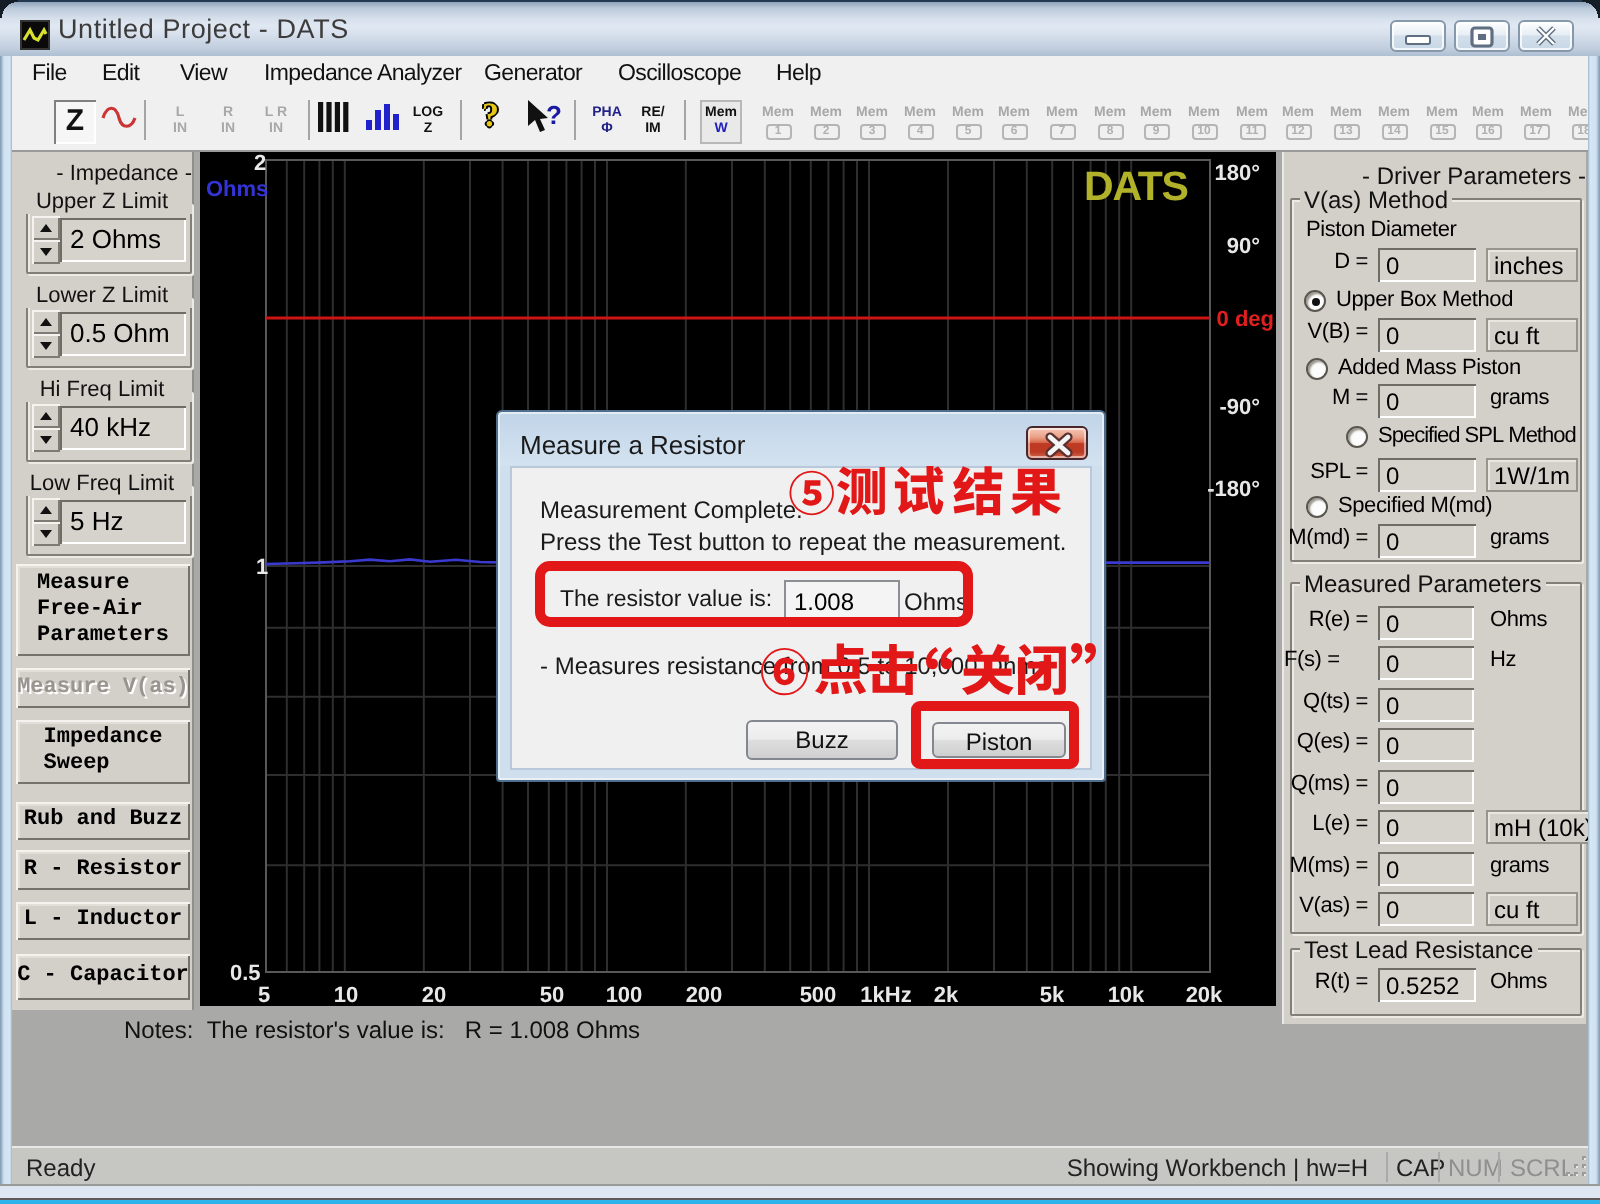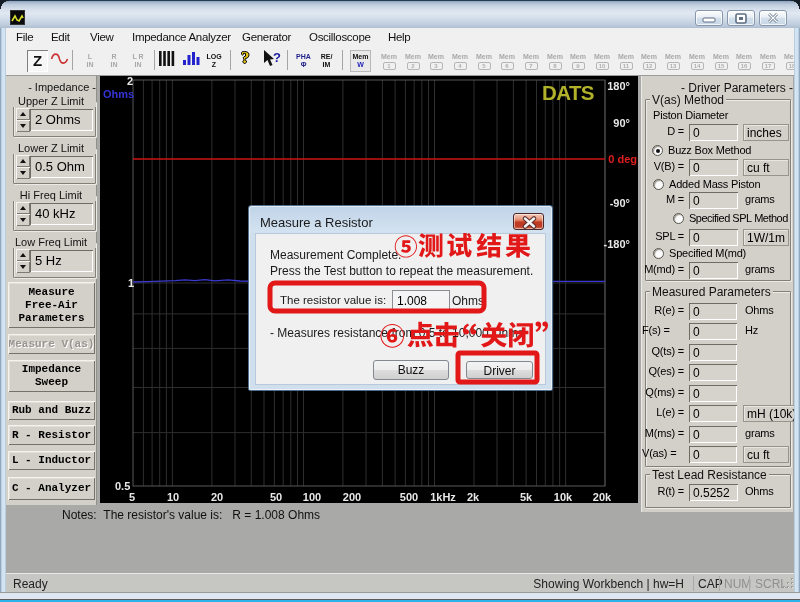--- a/index.html
+++ b/index.html
@@ -21,21 +21,21 @@
 .ptitle {position:absolute;left:0;right:0;text-align:right;font-size:11px;color:#111}
 .gbx {position:absolute;border:1px solid #827f78;box-shadow:inset 1px 1px 0 #eceae5,1px 1px 0 #eceae5;border-radius:1px}
 .glab {position:absolute;font-size:11px;color:#111;background:#d3d0c9;padding:0 2px;text-align:center}
 #rpanel .glab {text-align:left}
 .spin {position:absolute;width:14px;height:24px}
 .sb {width:14px;height:12px;background:#d3d0c9;box-shadow:inset 1px 1px 0 #f5f3ef,inset -1px -1px 0 #7e7b74;position:relative}
 .ua,.da {position:absolute;left:4px;width:0;height:0;border-left:3px solid transparent;border-right:3px solid transparent}
 .ua {top:4px;border-bottom:4px solid #111}
 .da {top:4px;border-top:4px solid #111}
 .lfield {position:absolute;width:63px;height:22px;background:#d6d3cc;box-shadow:inset 1px 1px 0 #6f6c66,inset -1px -1px 0 #fff;font-size:13px;color:#000;padding:3px 0 0 5px}
-.mbtn {position:absolute;background:#d3d0c9;box-shadow:inset 1px 1px 0 #f5f3ef,inset -1px -1px 0 #75726c,inset 2px 2px 0 #e2dfd9;font:bold 11px "Liberation Mono",monospace;text-align:center;color:#000;display:flex;align-items:center;justify-content:center;line-height:13px}
+.mbtn {position:absolute;background:#d3d0c9;box-shadow:inset 1px 1px 0 #f5f3ef,inset -1px -1px 0 #75726c,inset 2px 2px 0 #e2dfd9;font:bold 11px "Liberation Mono",monospace;color:#000;display:flex;align-items:center;justify-content:center;line-height:13px}
 .mbtn.dis {color:#989590;text-shadow:1px 1px 0 #fff}
 .rlab {position:absolute;font-size:11px;letter-spacing:-0.2px;color:#000;white-space:nowrap}
 .rfield {position:absolute;height:17px;background:#d6d3cc;box-shadow:inset 1px 1px 0 #6f6c66,inset -1px -1px 0 #fff;font-size:12px;padding:2px 0 0 4px}
 .ubox {position:absolute;min-width:46px;height:17px;background:#d3d0c9;box-shadow:inset 0 0 0 1px #97948d,inset 2px 2px 0 #e8e6e1;font-size:12px;padding:2px 0 0 4px;white-space:nowrap}
 .radio {position:absolute;width:11px;height:11px;border-radius:50%;background:#fcfcfc;border:1px solid #58554e;box-shadow:inset 1px 1px 1px #9a978f}
 .rdot {position:absolute;left:2.5px;top:2.5px;width:4px;height:4px;border-radius:50%;background:#111}
 #notes {position:absolute;left:62px;top:508px;font-size:12px;color:#111}
 #statusbar {position:absolute;left:6px;top:573px;width:788px;height:19px;background:#c6c6c3;border-top:1px solid #e8e8e6;font-size:12px;color:#222}
 #bborder {position:absolute;left:0;top:592px;width:800px;height:10px;background:linear-gradient(180deg,#9a9a98 0,#9a9a98 1px,#dce6f1 1px,#dfe8f3 7px,#5f5a58 7px,#5f5a58 8px,#2fb6ec 8px,#29b0e8 10px)}
 .tc {position:absolute;top:0;width:9px;height:9px;z-index:5}
@@ -48,20 +48,21 @@
 #dfield {position:absolute;left:136px;top:56px;width:58px;height:20px;background:#f4f4f4;border:1px solid #8b8f94;font-size:12px;padding:3px 0 0 4px}
 .w7btn {position:absolute;border:1px solid #828790;border-radius:3px;background:linear-gradient(180deg,#f3f3f3 0,#ececec 48%,#dedede 50%,#cfcfcf 100%);font-size:12px;color:#111;text-align:center;line-height:18px}
 #annot {position:absolute;left:0;top:0;pointer-events:none}
 </style></head><body>
 <div class="tc" style="left:0;background:radial-gradient(circle at 9px 9px, rgba(20,28,38,0) 8px, #141c26 8px)"></div>
 <div class="tc" style="right:0;background:radial-gradient(circle at 0px 9px, rgba(20,28,38,0) 8px, #141c26 8px)"></div>
 <div id="titlebar">
 <div id="ticon"><svg width="13" height="13">
         <polyline points="1,9 4,4 6,8 8,9 11,4 12,6" fill="none" stroke="#d8e030" stroke-width="1.6"></polyline>
       </svg></div>
+<div id="ttext">Untitled Project - DATS</div>
 <div class="wbtn" style="left:695px"><svg width="26" height="14">
         <rect x="7" y="7" width="12" height="4" rx="1" fill="#fff" stroke="#5f6e80"></rect>
       </svg></div>
 <div class="wbtn" style="left:727px"><svg width="26" height="14">
         <rect x="8" y="3" width="10" height="9" rx="1.5" fill="#fff" stroke="#5f6e80" stroke-width="1.6"></rect>
         <rect x="11" y="6" width="4" height="3" fill="#5f6e80"></rect>
       </svg></div>
 <div class="wbtn" style="left:759px"><svg width="26" height="14">
         <path d="M9 3 L17 11 M17 3 L9 11" stroke="#5f6e80" stroke-width="2.6"></path>
         <path d="M9 3 L17 11 M17 3 L9 11" stroke="#fff" stroke-width="1.2"></path>
@@ -257,35 +258,35 @@
     <div class="mbtn" style="left:2px;top:325px;width:87px;height:19px">
       <span>Rub and Buzz</span>
     </div>
     <div class="mbtn" style="left:2px;top:349px;width:87px;height:20px">
       <span>R - Resistor</span>
     </div>
     <div class="mbtn" style="left:2px;top:375px;width:87px;height:19px">
       <span>L - Inductor</span>
     </div>
     <div class="mbtn" style="left:2px;top:401px;width:87px;height:23px">
-      <span>C - Analyzer</span>
+      <span>C - Capacitor</span>
     </div>
   </div>
 <div id="rpanel">
     <div class="ptitle" style="top:5px;font-size:12px">- Driver Parameters -</div>
     <div class="gbx" style="left:3px;top:23px;width:146px;height:182px"></div>
     <div class="glab" style="left:8px;top:17px;font-size:12px">V(as) Method</div>
     <div class="rlab" style="left:11px;top:33px">Piston Diameter</div>
     <div class="rlab" style="right:109px;top:49px;left:0;text-align:right">D = </div>
     <div class="rfield" style="left:47px;top:48px;width:49px">0</div>
     <div class="ubox" style="left:101px;top:48px">inches</div>
     <div class="radio" style="left:10px;top:69px">
       <span class="rdot"></span>
     </div>
-    <div class="rlab" style="left:26px;top:68px">Buzz Box Method</div>
+    <div class="rlab" style="left:26px;top:68px">Upper Box Method</div>
     <div class="rlab" style="right:109px;top:84px;left:0;text-align:right">V(B) = </div>
     <div class="rfield" style="left:47px;top:83px;width:49px">0</div>
     <div class="ubox" style="left:101px;top:83px">cu ft</div>
     <div class="radio" style="left:11px;top:103px"></div>
     <div class="rlab" style="left:27px;top:102px">Added Mass Piston</div>
     <div class="rlab" style="right:109px;top:117px;left:0;text-align:right">M = </div>
     <div class="rfield" style="left:47px;top:116px;width:49px">0</div>
     <div class="rlab" style="left:103px;top:117px">grams</div>
     <div class="radio" style="left:31px;top:137px"></div>
     <div class="rlab" style="letter-spacing:-0.5px;left:47px;top:136px">Specified&nbsp;SPL&nbsp;Method</div>
@@ -310,21 +311,21 @@
     <div class="rlab" style="right:109px;top:289px;left:0;text-align:right">Q(es) = </div>
     <div class="rfield" style="left:47px;top:288px;width:48px">0</div>
     <div class="rlab" style="right:109px;top:309.5px;left:0;text-align:right">Q(ms) = </div>
     <div class="rfield" style="left:47px;top:308.5px;width:48px">0</div>
     <div class="rlab" style="right:109px;top:330px;left:0;text-align:right">L(e) = </div>
     <div class="rfield" style="left:47px;top:329px;width:48px">0</div>
     <div class="ubox" style="left:101px;top:329px">mH&nbsp;(10k)</div>
     <div class="rlab" style="right:109px;top:350.5px;left:0;text-align:right">M(ms) = </div>
     <div class="rfield" style="left:47px;top:349.5px;width:48px">0</div>
     <div class="rlab" style="left:103px;top:350.5px">grams</div>
-    <div class="rlab" style="right:109px;top:371px;left:0;">V(as) = </div>
+    <div class="rlab" style="right:109px;top:371px;left:0;text-align:right">V(as) = </div>
     <div class="rfield" style="left:47px;top:370px;width:48px">0</div>
     <div class="ubox" style="left:101px;top:370px">cu ft</div>
     <div class="gbx" style="left:3px;top:398px;width:146px;height:34px"></div>
     <div class="glab" style="left:8px;top:392px;font-size:12px">Test Lead Resistance</div>
     <div class="rlab" style="right:109px;top:409px;left:0;text-align:right">R(t) = </div>
     <div class="rfield" style="left:47px;top:408px;width:49px">0.5252</div>
     <div class="rlab" style="left:103px;top:409px">Ohms</div>
   </div>
 <div id="notes">Notes:&nbsp;&nbsp;The resistor's value is:&nbsp;&nbsp; R = 1.008 Ohms</div>
 <div id="statusbar">
@@ -366,21 +367,21 @@
         <path d="M11 4.5 L20 12.5 M20 4.5 L11 12.5" stroke="#f4f4f4" stroke-width="2.4" stroke-linecap="round"></path>
       </svg></div>
  <div id="dbody">
   <div class="dtxt" style="left:14px;top:14px">Measurement Complete.</div>
   <div class="dtxt" style="left:14px;top:30px">Press the Test button to repeat the measurement.</div>
   <div class="dtxt" style="left:24px;top:60px;font-size:11.5px">The resistor value is:</div>
   <div id="dfield">1.008</div>
   <div class="dtxt" style="left:196px;top:60px">Ohms</div>
   <div class="dtxt" style="left:14px;top:92px">- Measures resistance from 0.5 to 10,000 Ohms</div>
   <div class="w7btn" style="left:117px;top:126px;width:76px;height:20px">Buzz</div>
-  <div class="w7btn" style="left:210px;top:127px;width:67px;height:18px">Driver</div>
+  <div class="w7btn" style="left:210px;top:127px;width:67px;height:18px">Piston</div>
  </div>
 </div>
 
 <svg id="annot" width="800" height="602">
 <g fill="#e21717">
 <path transform="translate(394.1 255.4) scale(0.0235 -0.0235)" d="M500 -93.3502197265625Q402.3917308503374 -93.3502197265625 316.59919954510764 -56.73320639253867Q230.8066682398779 -20.116193058514835 165.56324622931396 45.38184487699258Q100.31982421875 110.8798828125 63.48480224609375 196.64908046576812Q26.6497802734375 282.41827811903624 26.6497802734375 380Q26.6497802734375 477.6082691496626 63.26679360746133 563.4008004548923Q99.88380694148516 649.1933317601221 165.38184487699257 714.436753770686Q230.8798828125 779.68017578125 316.6490804657681 816.5151977539062Q402.41827811903624 853.3502197265625 500 853.3502197265625Q597.6082691496626 853.3502197265625 683.4008004548923 816.7332063925387Q769.1933317601221 780.1161930585148 834.436753770686 714.6181551230075Q899.68017578125 649.1201171875 936.5151977539062 563.3366578171373Q973.3502197265625 477.5531984467746 973.3502197265625 379.9552506601344Q973.3502197265625 281.3299560546875 936.460205078125 195.60491943359375Q899.5701904296875 109.8798828125 833.8451538085938 44.65484619140625Q768.1201171875 -20.5701904296875 682.8558653615901 -56.960205078125Q597.59161353568 -93.3502197265625 500 -93.3502197265625ZM500 -54.8900146484375Q590.3242968354631 -54.8900146484375 669.1071557419502 -20.94500732421875Q747.8900146484375 13 807.4450073242188 72.55499267578125Q867 132.1099853515625 900.9450073242188 210.89284425804973Q934.8900146484375 289.67570316453697 934.8900146484375 380Q934.8900146484375 470.32429683546303 900.9450073242188 549.1071557419502Q867 627.8900146484375 807.4450073242188 687.4450073242188Q747.8900146484375 747 669.1071557419502 780.9450073242188Q590.3242968354631 814.8900146484375 500 814.8900146484375Q408.8133840253276 814.8900146484375 330.1524021131102 780.8322656063633Q251.49142020089286 746.7745165642891 191.86940206360708 686.6726064900406Q132.24738392632128 626.570696415792 98.67868463894189 547.9373640686501Q65.1099853515625 469.30403172150824 65.1099853515625 380.1528651113729Q65.1099853515625 290 99.05499267578125 211.05499267578125Q133 132.1099853515625 192.55499267578125 72.55499267578125Q252.1099853515625 13 330.89284425804976 -20.94500732421875Q409.67570316453697 -54.8900146484375 500 -54.8900146484375ZM494.7698974609375 110.099853515625Q426.659912109375 110.099853515625 377.259765625 131.2098388671875Q327.859619140625 152.31982421875 293.739501953125 185.219970703125L355.68017578125 273.6309814453125Q381.5701904296875 252.52099609375 413.95513916015625 235.63604736328125Q446.340087890625 218.7510986328125 484.0897216796875 218.7510986328125Q511.4095458984375 218.7510986328125 530.9493408203125 227.740966796875Q550.4891357421875 236.7308349609375 561.0889892578125 253.65811157226562Q571.6888427734375 270.58538818359375 571.6888427734375 293.89508056640625Q571.6888427734375 327.7496337890625 547.4840698242188 347.67437744140625Q523.279296875 367.59912109375 487.8697509765625 367.59912109375Q461.099853515625 367.59912109375 443.66497802734375 360.6591796875Q426.2301025390625 353.71923828125 400.4500732421875 337.71923828125L338.8494873046875 376.859619140625L354.3994140625 648.2301025390625H685.7105712890625V532.458740234375H470.1707763671875L462.9609375 448.0303955078125Q479.5108642578125 453.6903076171875 495.16571044921875 456.90521240234375Q510.820556640625 460.1201171875 527.4703369140625 460.1201171875Q577.4728698730469 460.1201171875 619.1416473388672 442.6201171875Q660.8104248046875 425.1201171875 685.6454467773438 388.86980056762695Q710.48046875 352.6194839477539 710.48046875 296.2301025390625Q710.48046875 237.6700439453125 680.8654174804688 196.1099853515625Q651.2503662109375 154.5499267578125 602.1852416992188 132.32489013671875Q553.1201171875 110.099853515625 494.7698974609375 110.099853515625Z"></path>
 <path transform="translate(417.9 255.2) scale(0.0260 -0.0260)" d="M481.9898681640625 74.739501953125 561.7308349609375 121Q583.500732421875 97.780029296875 607.6056518554688 70.00506591796875Q631.7105712890625 42.2301025390625 652.7055053710938 15.45513916015625Q673.700439453125 -11.31982421875 686.0303955078125 -32.4298095703125L601.83935546875 -85.2503662109375Q590.3994140625 -64.0303955078125 570.2944946289062 -35.86541748046875Q550.1895751953125 -7.700439453125 526.9746704101562 21.46453857421875Q503.759765625 50.6295166015625 481.9898681640625 74.739501953125ZM302.979736328125 800.820556640625H665.48046875V141.4095458984375H562.6092529296875V707.6295166015625H401.40087890625V135.179443359375H302.979736328125ZM839.939208984375 835.240234375H943.700439453125V38.180908203125Q943.700439453125 -5.0694580078125 934.0303955078125 -29.69970703125Q924.3603515625 -54.3299560546875 899.68017578125 -67.340087890625Q874.8900146484375 -81.020263671875 836.099853515625 -85.13531494140625Q797.3096923828125 -89.2503662109375 741.859619140625 -89.140380859375Q739.07958984375 -67.2301025390625 729.2944946289062 -35.64471435546875Q719.5093994140625 -4.059326171875 709.279296875 18.9609375Q745.1591796875 17.9609375 776.6591796875 17.9609375Q808.1591796875 17.9609375 819.939208984375 18.0709228515625Q839.939208984375 18.0709228515625 839.939208984375 38.0709228515625ZM702.939208984375 759.80029296875H802.2503662109375V138.6396484375H702.939208984375ZM433.6396484375 657.0101318359375H528.500732421875V264.3690185546875Q528.500732421875 215.1490478515625 520.6107177734375 164.37408447265625Q512.720703125 113.59912109375 491.220703125 65.6591796875Q469.720703125 17.71923828125 428.27569580078125 -22.940673828125Q386.8306884765625 -63.6005859375 319.720703125 -93.5904541015625Q315.0506591796875 -82.580322265625 304.820556640625 -66.6201171875Q294.5904541015625 -50.659912109375 283.4703369140625 -35.53472900390625Q272.3502197265625 -20.4095458984375 263.900146484375 -13.0694580078125Q321.8900146484375 12.3603515625 356.10491943359375 43.45513916015625Q390.31982421875 74.5499267578125 406.81475830078125 110.5897216796875Q423.3096923828125 146.6295166015625 428.47467041015625 185.9493408203125Q433.6396484375 225.2691650390625 433.6396484375 266.1490478515625ZM62.179443359375 747.2691650390625 139.92041015625 844.5904541015625Q166.140380859375 832.260498046875 197.92041015625 814.9855346679688Q229.700439453125 797.7105712890625 259.81549072265625 780.4356079101562Q289.9305419921875 763.16064453125 308.7105712890625 748.0506591796875L227.4095458984375 640.3892822265625Q210.4095458984375 655.6092529296875 181.68450927734375 674.7742309570312Q152.95947265625 693.939208984375 121.179443359375 713.0491943359375Q89.3994140625 732.1591796875 62.179443359375 747.2691650390625ZM24.859619140625 480.6092529296875 99.820556640625 577.1505126953125Q126.1505126953125 564.820556640625 157.54052734375 548.4906005859375Q188.9305419921875 532.16064453125 218.7105712890625 515.440673828125Q248.4906005859375 498.720703125 268.2706298828125 484.6107177734375L188.9696044921875 377.9493408203125Q171.859619140625 392.9493408203125 142.9696044921875 411.059326171875Q114.07958984375 429.1693115234375 83.07958984375 447.779296875Q52.07958984375 466.3892822265625 24.859619140625 480.6092529296875ZM40.8494873046875 -14.7496337890625Q60.0694580078125 25.0303955078125 81.95440673828125 77.69537353515625Q103.83935546875 130.3603515625 126.6693115234375 189.80535888671875Q149.499267578125 249.2503662109375 168.6092529296875 308.48046875L276.16064453125 239.859619140625Q259.8306884765625 186.1895751953125 240.72576904296875 130.91461181640625Q221.620849609375 75.6396484375 201.51593017578125 22.0296630859375Q181.4110107421875 -31.580322265625 161.1910400390625 -81.8104248046875Z"></path>
 <path transform="translate(446.2 255.0) scale(0.0260 -0.0260)" d="M90.4891357421875 760.299560546875 175.7901611328125 840.6005859375Q203.460205078125 818.820556640625 234.30029296875 791.5955200195312Q265.140380859375 764.3704833984375 293.42547607421875 737.7554321289062Q321.7105712890625 711.140380859375 338.380615234375 688.6903076171875L247.739501953125 597.2691650390625Q231.95947265625 620.71923828125 205.45440673828125 649.2243041992188Q178.9493408203125 677.7293701171875 148.55426025390625 707.179443359375Q118.1591796875 736.6295166015625 90.4891357421875 760.299560546875ZM166.6396484375 -77.8306884765625 141.6092529296875 35.0506591796875 171.95947265625 74.2908935546875 369.43994140625 198.64111328125Q374.1099853515625 172.28076171875 383.78509521484375 138.580322265625Q393.460205078125 104.8798828125 402.580322265625 84.7496337890625Q334.460205078125 40.07958984375 291.28509521484375 11.85455322265625Q248.1099853515625 -16.3704833984375 223.71490478515625 -33.04052734375Q199.31982421875 -49.7105712890625 186.81475830078125 -59.880615234375Q174.3096923828125 -70.0506591796875 166.6396484375 -77.8306884765625ZM48.43994140625 545.7105712890625H229.56005859375V418.698974609375H48.43994140625ZM351.7901611328125 664.740966796875H968.020263671875V538.619384765625H351.7901611328125ZM381.340087890625 432.04052734375H647.6700439453125V310.47900390625H381.340087890625ZM456.71923828125 351.1693115234375H577.3907470703125V68.43994140625L456.71923828125 57.9898681640625ZM364.900146484375 83.940673828125Q424.5701904296875 97.2706298828125 507.0701904296875 118.54559326171875Q589.5701904296875 139.820556640625 673.1201171875 162.1505126953125L691.3603515625 47.7091064453125Q616.48046875 25.4891357421875 539.6505126953125 2.879150390625Q462.820556640625 -19.7308349609375 398.1505126953125 -38.620849609375ZM789.3603515625 787.759765625 878.1114501953125 841.92041015625Q905.101318359375 811.5904541015625 932.1461791992188 774.5955200195312Q959.1910400390625 737.6005859375 971.9609375 709.380615234375L876.759765625 648.5499267578125Q865.8798828125 677.7698974609375 840.2250366210938 717.099853515625Q814.5701904296875 756.4298095703125 789.3603515625 787.759765625ZM654.51953125 844.020263671875H789.541259765625Q788.8712158203125 726.8306884765625 791.5311279296875 616.5759887695312Q794.1910400390625 506.3212890625 800.5159301757812 411.72650146484375Q806.8408203125 317.1317138671875 815.2156372070312 246.08685302734375Q823.5904541015625 175.0419921875 834.0701904296875 135.04705810546875Q844.5499267578125 95.0521240234375 856.1895751953125 94.8321533203125Q865.179443359375 94.72216796875 870.5043334960938 129.87701416015625Q875.8292236328125 165.0318603515625 877.4891357421875 230.681640625Q888.6092529296875 217.1114501953125 909.1295166015625 201.26123046875Q929.6497802734375 185.4110107421875 950.1700439453125 172.7308349609375Q970.6903076171875 160.0506591796875 980.92041015625 153.6005859375Q971.3603515625 78.3502197265625 955.460205078125 31.1700439453125Q939.56005859375 -16.0101318359375 921.659912109375 -41.51519775390625Q903.759765625 -67.020263671875 885.1946411132812 -76.07525634765625Q866.6295166015625 -85.1302490234375 850.95947265625 -85.1302490234375Q804.2894287109375 -84.9102783203125 770.9544067382812 -43.69537353515625Q737.619384765625 -2.48046875 716.0643920898438 76.179443359375Q694.5093994140625 154.83935546875 681.8444213867188 267.78436279296875Q669.179443359375 380.7293701171875 662.95947265625 525.6895751953125Q656.739501953125 670.6497802734375 654.51953125 844.020263671875ZM166.6396484375 -77.8306884765625Q161.9696044921875 -61.3704833984375 151.3494873046875 -39.460205078125Q140.7293701171875 -17.5499267578125 128.77423095703125 3.8603515625Q116.819091796875 25.2706298828125 105.698974609375 38.060791015625Q123.819091796875 48.620849609375 142.04412841796875 72.90594482421875Q160.2691650390625 97.1910400390625 160.2691650390625 130.861083984375V545.7105712890625H286.28076171875V39.580322265625Q286.28076171875 39.580322265625 274.10565185546875 31.96527099609375Q261.9305419921875 24.3502197265625 244.19537353515625 11.6201171875Q226.460205078125 -1.1099853515625 208.72503662109375 -16.67510986328125Q190.9898681640625 -32.240234375 178.81475830078125 -48.08538818359375Q166.6396484375 -63.9305419921875 166.6396484375 -77.8306884765625Z"></path>
 <path transform="translate(476.2 255.3) scale(0.0260 -0.0260)" d="M66.340087890625 165.95947265625Q63.56005859375 178.859619140625 55.77496337890625 201.7698974609375Q47.9898681640625 224.68017578125 39.31475830078125 249.81549072265625Q30.6396484375 274.9508056640625 22.4095458984375 292.301025390625Q44.419677734375 296.9710693359375 63.36468505859375 312.801025390625Q82.3096923828125 328.6309814453125 107.979736328125 355.6309814453125Q121.8697509765625 368.6309814453125 146.92474365234375 399.18597412109375Q171.979736328125 429.740966796875 202.19970703125 471.3509521484375Q232.419677734375 512.9609375 263.19464111328125 561.9609375Q293.9696044921875 610.9609375 319.299560546875 661.8509521484375L436.52099609375 585.43994140625Q378.421142578125 489.4500732421875 302.7510986328125 396.900146484375Q227.0810546875 304.3502197265625 149.52099609375 233.240234375V230.460205078125Q149.52099609375 230.460205078125 137.06585693359375 223.6201171875Q124.6107177734375 216.780029296875 107.9305419921875 206.659912109375Q91.2503662109375 196.539794921875 78.79522705078125 185.47467041015625Q66.340087890625 174.4095458984375 66.340087890625 165.95947265625ZM66.340087890625 165.95947265625 58.3299560546875 273.1707763671875 117.04052734375 313.981201171875 407.80029296875 357.1910400390625Q406.9102783203125 330.720703125 409.1903076171875 296.9102783203125Q411.4703369140625 263.099853515625 415.140380859375 242.07958984375Q313.48046875 223.859619140625 249.98046875 211.859619140625Q186.48046875 199.859619140625 150.86541748046875 192.02459716796875Q115.2503662109375 184.1895751953125 96.46527099609375 177.96453857421875Q77.68017578125 171.739501953125 66.340087890625 165.95947265625ZM57.6700439453125 416.3096923828125Q54 430.099853515625 46.21490478515625 453.5101318359375Q38.4298095703125 476.92041015625 29.3096923828125 502.05572509765625Q20.1895751953125 527.1910400390625 11.95947265625 545.4312744140625Q29.1895751953125 550.101318359375 44.02459716796875 564.4862670898438Q58.859619140625 578.8712158203125 74.7496337890625 601.201171875Q82.859619140625 612.421142578125 98.07958984375 637.861083984375Q113.299560546875 663.301025390625 131.6295166015625 697.9609375Q149.95947265625 732.620849609375 167.84442138671875 773.2257690429688Q185.7293701171875 813.8306884765625 199.059326171875 855.2706298828125L335.861083984375 799.5499267578125Q310.64111328125 743.6700439453125 277.91607666015625 687.400146484375Q245.1910400390625 631.1302490234375 209.1309814453125 579.5253295898438Q173.0709228515625 527.92041015625 138.180908203125 487.260498046875V483.5904541015625Q138.180908203125 483.5904541015625 126.1707763671875 476.69537353515625Q114.16064453125 469.80029296875 97.92547607421875 459.23516845703125Q81.6903076171875 448.6700439453125 69.68017578125 437.159912109375Q57.6700439453125 425.6497802734375 57.6700439453125 416.3096923828125ZM57.6700439453125 416.3096923828125 54.1099853515625 510.9508056640625 110.1505126953125 547.981201171875 323.6005859375 561.9710693359375Q318.1505126953125 537.28076171875 314.14544677734375 505.69537353515625Q310.140380859375 474.1099853515625 309.3603515625 453.0897216796875Q239.0303955078125 446.759765625 193.69537353515625 441.6497802734375Q148.3603515625 436.539794921875 121.74530029296875 432.1497802734375Q95.1302490234375 427.759765625 80.68017578125 424.3697509765625Q66.2301025390625 420.979736328125 57.6700439453125 416.3096923828125ZM22.7496337890625 79.1707763671875Q73.759765625 86.3907470703125 138.159912109375 97.05572509765625Q202.56005859375 107.720703125 274.40521240234375 120.38568115234375Q346.2503662109375 133.0506591796875 416.48046875 146.16064453125L427.380615234375 22.1490478515625Q328.3704833984375 0.1490478515625 227.30029296875 -19.8509521484375Q126.2301025390625 -39.8509521484375 43.9898681640625 -56.8509521484375ZM412.1201171875 733.060791015625H959.3704833984375V605.2691650390625H412.1201171875ZM438.7901611328125 508.40087890625H934.1302490234375V382.279296875H438.7901611328125ZM534.4110107421875 70.5311279296875H847.299560546875V-48.3603515625H534.4110107421875ZM616.83935546875 853.2503662109375H756.201171875V445.1201171875H616.83935546875ZM462.340087890625 317.140380859375H917.48046875V-87.3603515625H781.6787109375V198.2489013671875H591.9117431640625V-91.3603515625H462.340087890625Z"></path>
 <path transform="translate(505.0 255.3) scale(0.0260 -0.0260)" d="M51.3096923828125 327.04052734375H951.3603515625V206.3690185546875H51.3096923828125ZM432.2691650390625 761.31982421875H573.52099609375V-92.2503662109375H432.2691650390625ZM397.9189453125 266.859619140625 507.580322265625 219.259033203125Q460.6903076171875 157.819091796875 396.92041015625 102.71417236328125Q333.1505126953125 47.6092529296875 259.54559326171875 4.11431884765625Q185.940673828125 -39.380615234375 109.2706298828125 -67.4906005859375Q99.260498046875 -51.0303955078125 83.6903076171875 -30.5101318359375Q68.1201171875 -9.9898681640625 51.21490478515625 9.58538818359375Q34.3096923828125 29.16064453125 19.6295166015625 42.8408203125Q75.6295166015625 59.28076171875 130.12445068359375 82.71563720703125Q184.619384765625 106.1505126953125 234.83428955078125 135.8603515625Q285.0491943359375 165.5701904296875 326.76409912109375 198.55499267578125Q368.47900390625 231.539794921875 397.9189453125 266.859619140625ZM595.6309814453125 274.759765625Q626.180908203125 240.43994140625 669.3408203125 207.17510986328125Q712.500732421875 173.9102783203125 763.66064453125 144.700439453125Q814.820556640625 115.4906005859375 870.7055053710938 91.6107177734375Q926.5904541015625 67.7308349609375 981.48046875 51.2908935546875Q966.9102783203125 38.500732421875 949.9500732421875 18.42547607421875Q932.9898681640625 -1.6497802734375 917.4746704101562 -22.61505126953125Q901.95947265625 -43.580322265625 891.83935546875 -60.9305419921875Q836.059326171875 -38.9305419921875 780.2293701171875 -8.2105712890625Q724.3994140625 22.5093994140625 672.2944946289062 59.89434814453125Q620.1895751953125 97.279296875 574.2496337890625 140.1092529296875Q528.3096923828125 182.939208984375 492.3096923828125 228.939208984375ZM288.4515380859375 542.5093994140625V489.2908935546875H712.9884033203125V542.5093994140625ZM288.4515380859375 696.7091064453125V644.6005859375H712.9884033203125V696.7091064453125ZM149.979736328125 806.700439453125H858.580322265625V379.299560546875H149.979736328125Z"></path>

